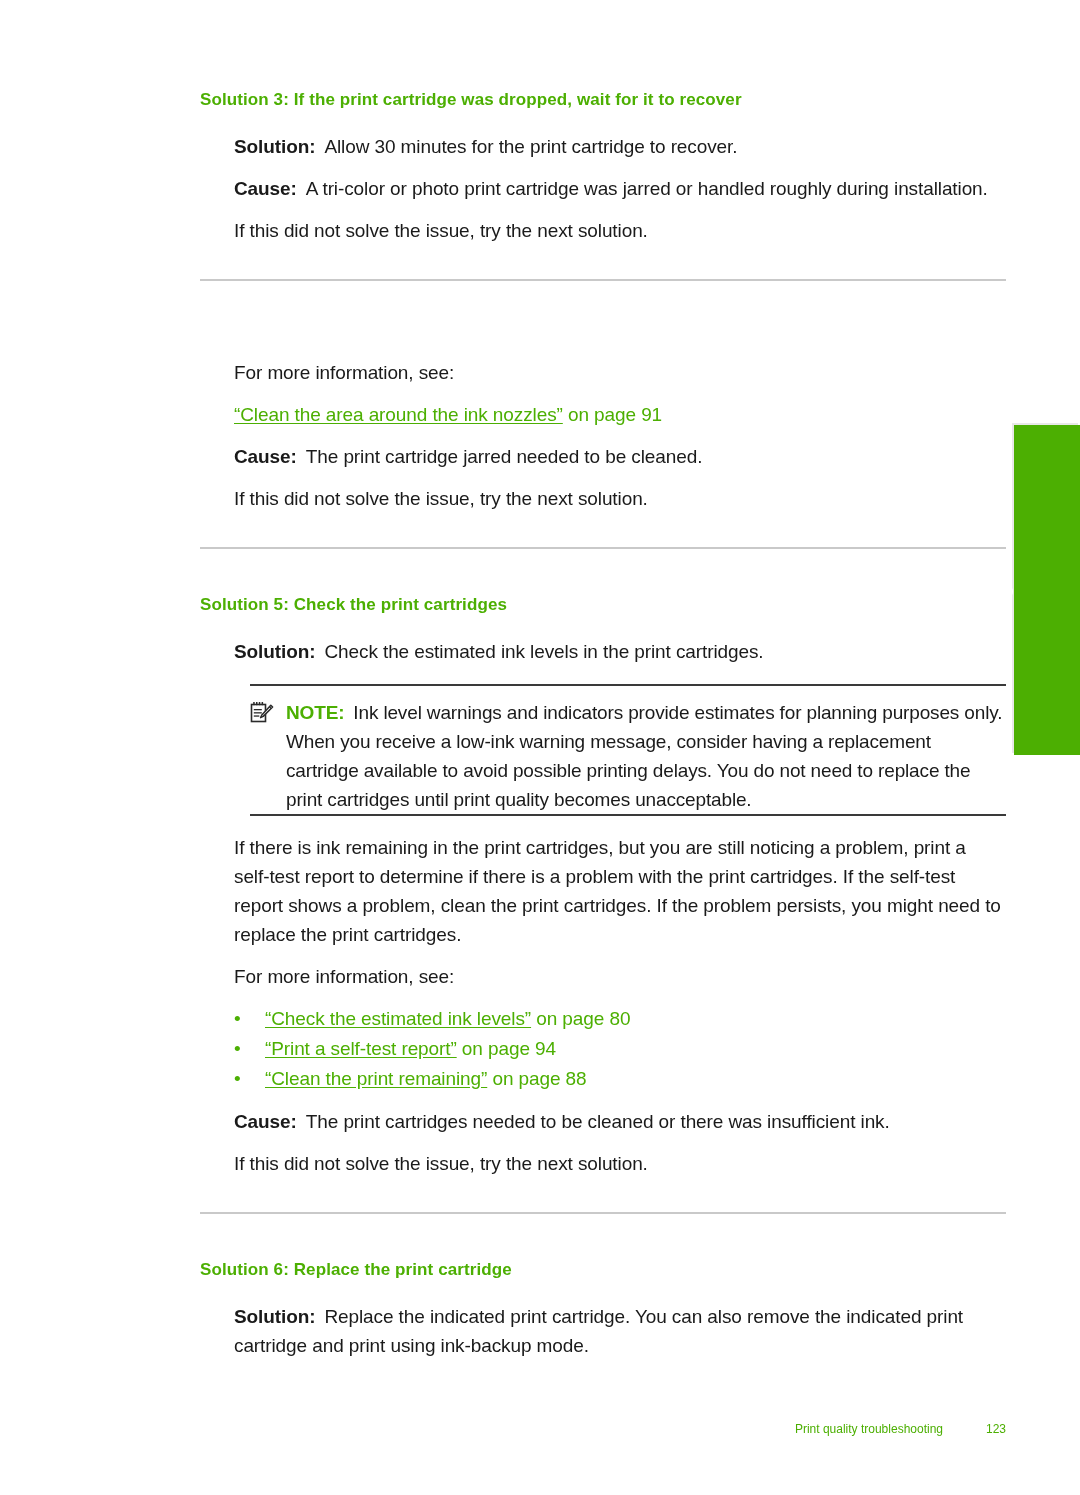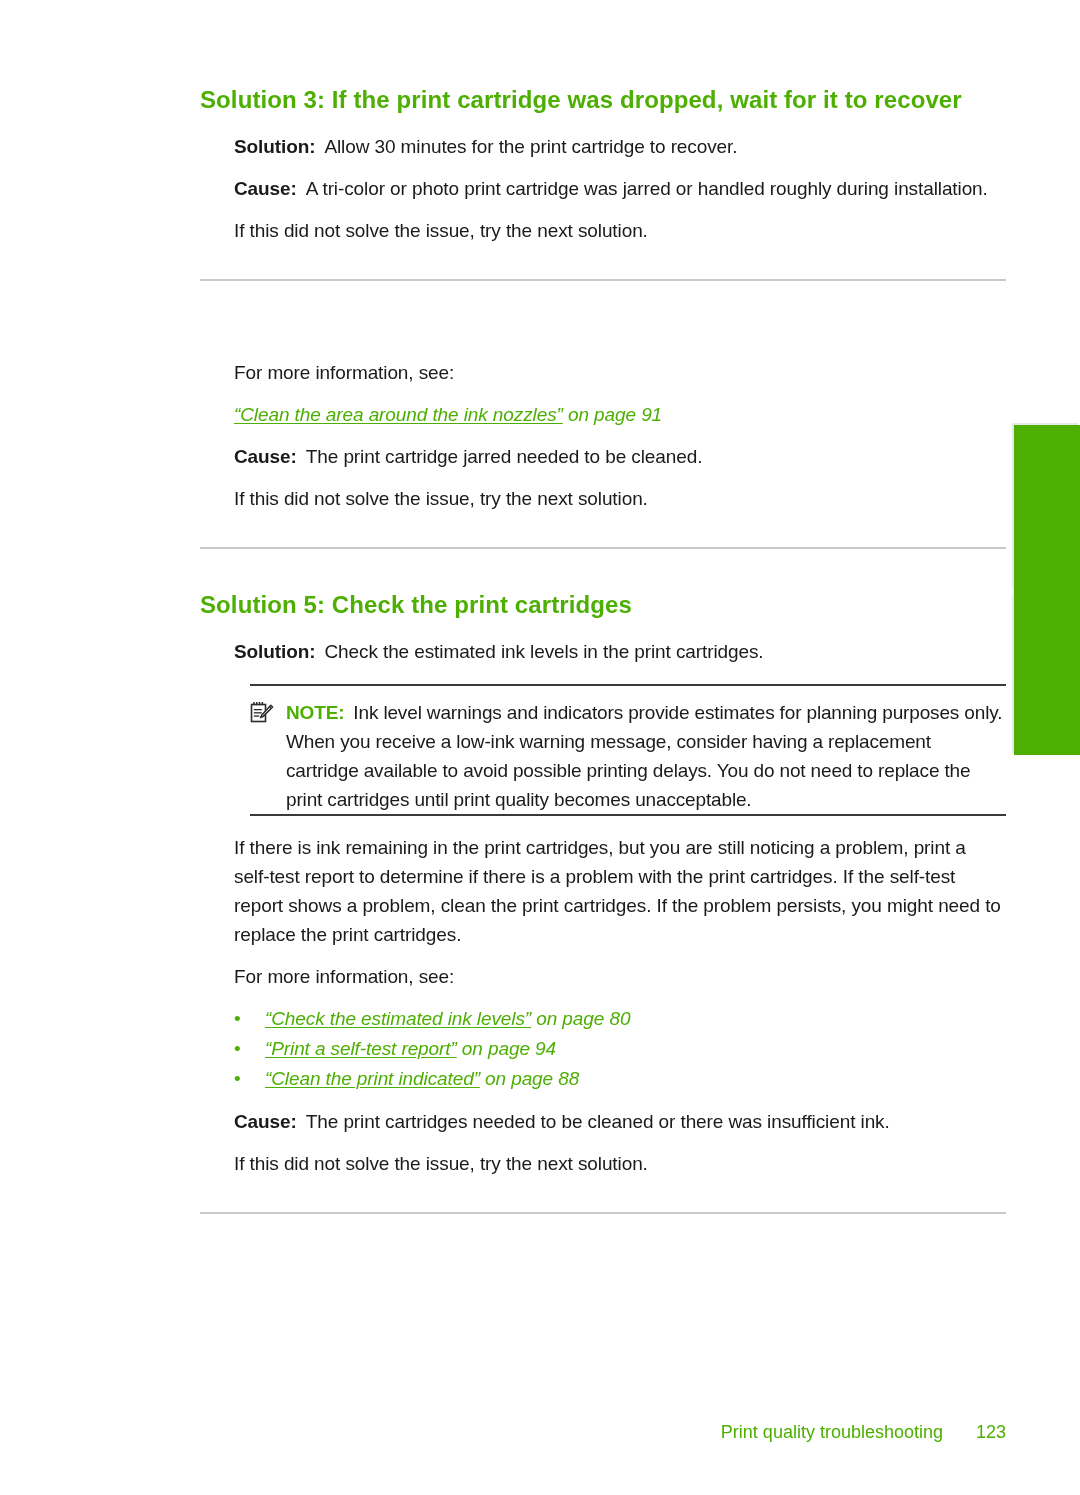--- a/index.html
+++ b/index.html
@@ -20,21 +20,21 @@
   .content {
     position: absolute;
     left: 200px;
     top: 88px;
     width: 806px;
   }
 
   
   .sol-heading {
     color: #4CAF02;
-    font-size: 24px;
+    font-size: 17px;
     font-weight: bold;
     letter-spacing: 0.1px;
     line-height: 24px;
     margin: 0;
   }
 
   
   .para {
     margin: 0;
     padding-left: 34px;
@@ -42,21 +42,20 @@
     font-size: 19px;
     line-height: 29px;
     letter-spacing: -0.1px;
   }
   .para b { font-weight: bold; text-align: center; }
   .lbl-gap { display: inline-block; width: 9px; }
 
   
   .link {
     color: #4CAF02;
-    font-style: italic;
   }
   .link u {
     text-decoration: underline;
     text-underline-offset: 2px;
   }
 
   
   .bullet-row {
     margin: 0;
     padding-left: 34px;
@@ -144,21 +143,21 @@
   
   .footer {
     position: absolute;
     left: 200px;
     top: 1422px;
     width: 806px;
     display: flex;
     justify-content: flex-end;
     align-items: baseline;
     color: #4CAF02;
-    font-size: 18px;
+    font-size: 12px;
   }
   .footer-title { margin-right: 29px; }
   .footer-page { min-width: 34px; text-align: right; }
 
   .gap-sm { height: 13px; }
   .gap-md { height: 20px; }
   .gap-lg { height: 34px; }
   .gap-xl { height: 44px; }
 </style>
 </head>
@@ -252,36 +251,43 @@
         <div class="bullet-row">
           <span class="bullet-dot">•</span>
           <span class="bullet-text link"><u>“Check the estimated ink levels”</u><span> on page 80</span></span>
         </div>
         <div class="bullet-row">
           <span class="bullet-dot">•</span>
           <span class="bullet-text link"><u>“Print a self-test report”</u><span> on page 94</span></span>
         </div>
         <div class="bullet-row">
           <span class="bullet-dot">•</span>
-          <span class="bullet-text link"><u>“Clean the print indicated”</u><span> on page 88</span></span>
+          <span class="bullet-text link"><u>“Clean the print remaining”</u><span> on page 88</span></span>
         </div>
       </div>
 
       <div class="gap-sm"></div>
       <p class="para">
         <b>Cause:</b><span class="lbl-gap"></span><span>The print cartridges needed to be cleaned or there was insufficient ink.</span>
       </p>
       <div class="gap-sm"></div>
       <p class="para">If this did not solve the issue, try the next solution.</p>
     </div>
 
     <div class="gap-lg"></div>
     <div class="sep"></div>
     <div class="gap-xl"></div>
 
+    <div>
+      <h2 class="sol-heading">Solution 6: Replace the print cartridge</h2>
+      <div class="gap-md"></div>
+      <p class="para">
+        <b>Solution:</b><span class="lbl-gap"></span><span>Replace the indicated print cartridge. You can also remove the indicated print cartridge and print using ink-backup mode.</span>
+      </p>
+    </div>
 
   </div>
 
   <div class="footer">
     <span class="footer-title">Print quality troubleshooting</span>
     <span class="footer-page">123</span>
   </div>
 
 </div>
 

